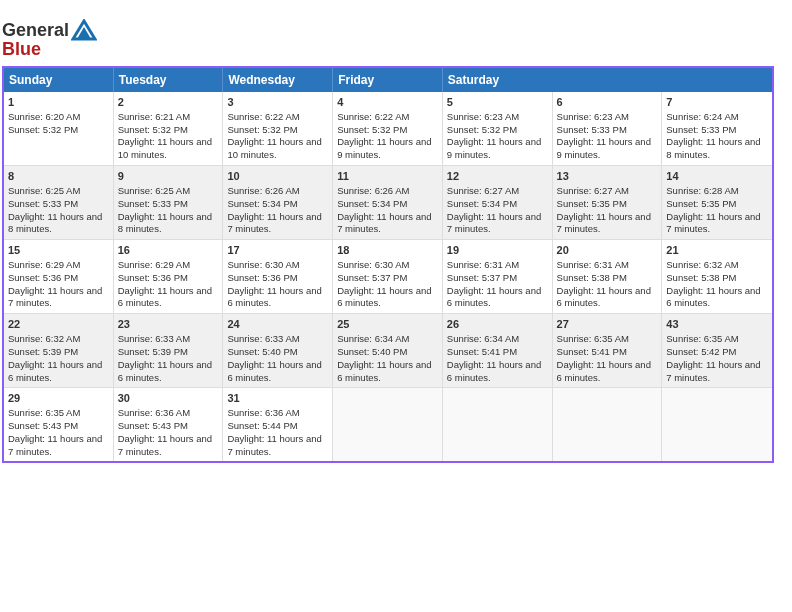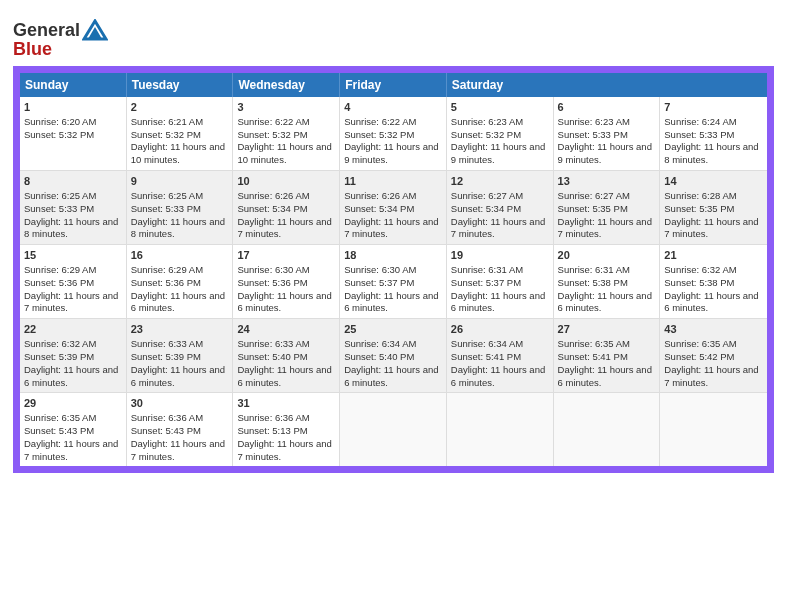--- a/index.html
+++ b/index.html
@@ -6,21 +6,21 @@
     body {
       width: 792px;
       height: 612px;
       background: #fff;
       font-family: Arial, sans-serif;
       overflow: hidden;
     }
     .page {
       width: 792px;
       height: 430px;
-      padding: 16px 18px 12px 13px;
+      padding: 16px 18px 12px 2px;
       display: flex;
       flex-direction: column;
     }
     .header {
       display: flex;
       align-items: flex-start;
       justify-content: space-between;
       margin-bottom: 6px;
     }
     .logo {
@@ -39,21 +39,21 @@
     }
     .subtitle {
       font-size: 15px;
       color: #555;
       margin-top: 2px;
     }
     .calendar {
       flex: 1;
       display: flex;
       flex-direction: column;
-      border: 7px solid #8b5cf6;
+      border: 2px solid #8b5cf6;
     }
     .cal-header {
       display: grid;
       grid-template-columns: repeat(7, 1fr);
       background: #2a75bb;
     }
     .cal-header-cell {
       color: #fff;
       font-size: 12px;
       font-weight: bold;
@@ -157,21 +157,21 @@
           <div class="cal-cell shaded"><span class="day-num">23</span><span>Sunrise: 6:33 AM</span><br><span>Sunset: 5:39 PM</span><br><span>Daylight: 11 hours and 6 minutes.</span></div>
           <div class="cal-cell shaded"><span class="day-num">24</span><span>Sunrise: 6:33 AM</span><br><span>Sunset: 5:40 PM</span><br><span>Daylight: 11 hours and 6 minutes.</span></div>
           <div class="cal-cell shaded"><span class="day-num">25</span><span>Sunrise: 6:34 AM</span><br><span>Sunset: 5:40 PM</span><br><span>Daylight: 11 hours and 6 minutes.</span></div>
           <div class="cal-cell shaded"><span class="day-num">26</span><span>Sunrise: 6:34 AM</span><br><span>Sunset: 5:41 PM</span><br><span>Daylight: 11 hours and 6 minutes.</span></div>
           <div class="cal-cell shaded"><span class="day-num">27</span><span>Sunrise: 6:35 AM</span><br><span>Sunset: 5:41 PM</span><br><span>Daylight: 11 hours and 6 minutes.</span></div>
           <div class="cal-cell shaded"><span class="day-num">43</span><span>Sunrise: 6:35 AM</span><br><span>Sunset: 5:42 PM</span><br><span>Daylight: 11 hours and 7 minutes.</span></div>
         </div>
         <div class="cal-row">
           <div class="cal-cell"><span class="day-num">29</span><span>Sunrise: 6:35 AM</span><br><span>Sunset: 5:43 PM</span><br><span>Daylight: 11 hours and 7 minutes.</span></div>
           <div class="cal-cell"><span class="day-num">30</span><span>Sunrise: 6:36 AM</span><br><span>Sunset: 5:43 PM</span><br><span>Daylight: 11 hours and 7 minutes.</span></div>
-          <div class="cal-cell"><span class="day-num">31</span><span>Sunrise: 6:36 AM</span><br><span>Sunset: 5:13 PM</span><br><span>Daylight: 11 hours and 7 minutes.</span></div>
+          <div class="cal-cell"><span class="day-num">31</span><span>Sunrise: 6:36 AM</span><br><span>Sunset: 5:44 PM</span><br><span>Daylight: 11 hours and 7 minutes.</span></div>
           <div class="cal-cell empty"></div>
           <div class="cal-cell empty"></div>
           <div class="cal-cell empty"></div>
           <div class="cal-cell empty"></div>
         </div>
       </div>
   </div>
 </div>
 
 </body></html>

